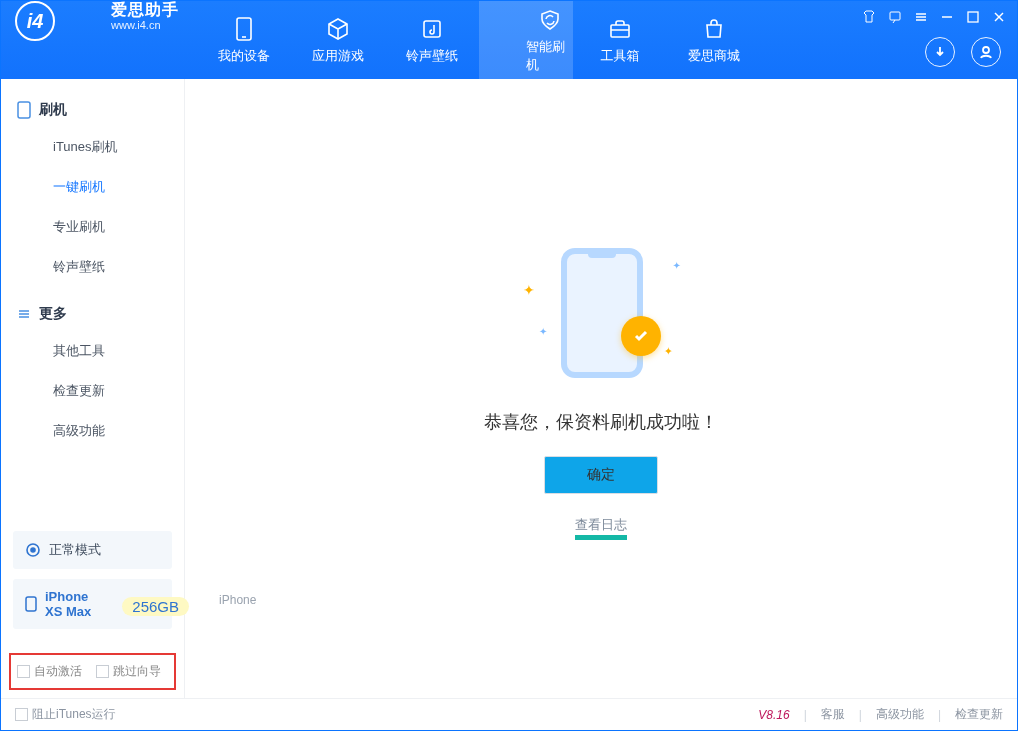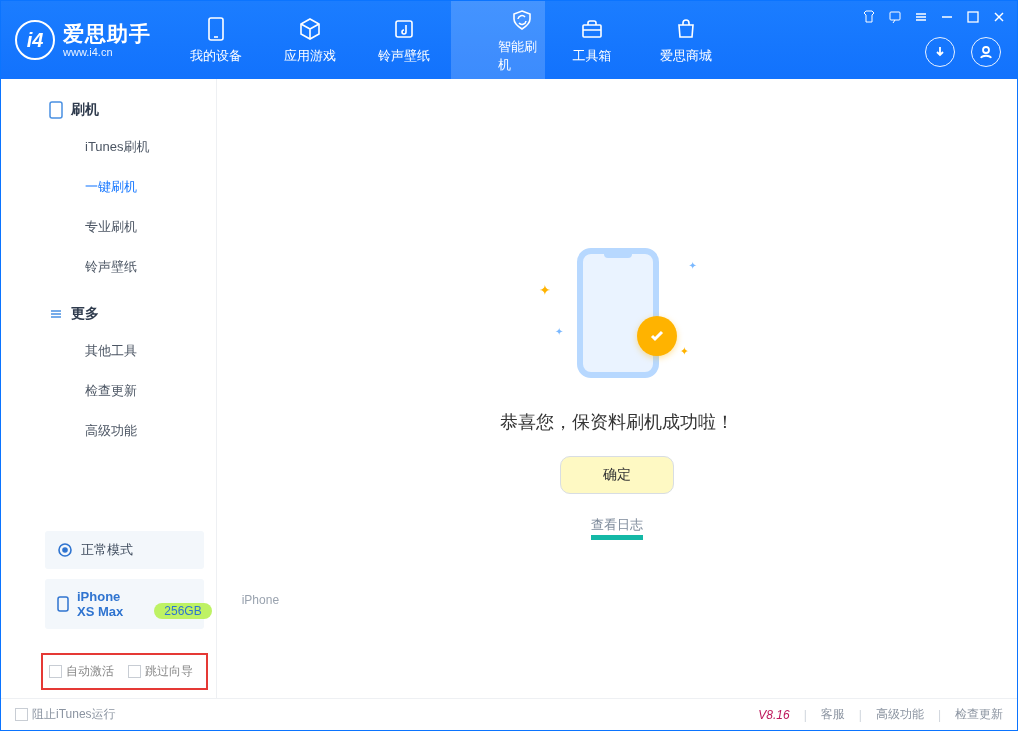--- a/index.html
+++ b/index.html
@@ -1,69 +1,69 @@
 <!DOCTYPE html>
 <html><head>
 <meta charset="utf-8">
 <style>
 * { margin: 0; padding: 0; box-sizing: border-box; font-family: "Microsoft YaHei", "PingFang SC", sans-serif; }
 body { background: #f5f5f5; display: flex; justify-content: center; align-items: center; height: 100vh; }
 .app-window { width: 1018px; height: 731px; background: #fff; border: 1px solid #0b74ff; display: flex; flex-direction: column; overflow: hidden; }
 
 
 .header { height: 78px; background: linear-gradient(to bottom, #1b7dff, #1272fd); display: flex; align-items: stretch; color: #fff; position: relative; }
-.logo-block { display: flex; align-items: center; padding: 0 18px 0 14px; }
+.logo-block { display: flex; align-items: flex-start; padding: 0 18px 0 14px; gap: 48px; }
 .logo-circle { width: 40px; height: 40px; border: 2.5px solid #fff; border-radius: 50%; display: flex; align-items: center; justify-content: center; margin-right: 8px; }
 .logo-circle span { font-weight: bold; font-size: 20px; font-style: italic; }
 .brand-text { line-height: 1.1; }
-.brand-title { font-size: 21px; font-weight: 600; letter-spacing: 1px; }
+.brand-title { font-size: 16px; font-weight: 600; letter-spacing: 1px; }
 .brand-sub { font-size: 11px; opacity: .9; }
 
 .tabs { display: flex; }
 .tab { width: 94px; display: flex; flex-direction: column; align-items: center; justify-content: center; font-size: 13px; cursor: pointer; gap: 5px; }
 .tab.active { background: rgba(255,255,255,.18); padding-left: 47px; }
 .tab .tab-icon { width: 26px; height: 26px; display: flex; align-items: center; justify-content: center; }
 .tab .tab-icon svg { stroke: #fff; fill: none; stroke-width: 1.6; }
 
 .header-right { position: absolute; right: 10px; top: 8px; display: flex; gap: 10px; align-items: center; }
 .win-btn { width: 16px; height: 16px; display: flex; align-items: center; justify-content: center; cursor: pointer; color: #fff; font-size: 14px; }
 .header-right-bottom { position: absolute; right: 16px; bottom: 12px; display: flex; gap: 16px; align-items: center; }
 .circle-btn { width: 30px; height: 30px; border: 1.6px solid rgba(255,255,255,.9); border-radius: 50%; display: flex; align-items: center; justify-content: center; cursor: pointer; }
 .circle-btn svg { stroke: #fff; fill: none; stroke-width: 1.8; }
 
 
-.body { flex: 1; display: flex; min-height: 0; padding-left: 32px; }
+.body { flex: 1; display: flex; min-height: 0; }
 .sidebar { width: 184px; border-right: 1px solid #eef0f3; display: flex; flex-direction: column; background: #fff; }
 .side-scroll { flex: 1; overflow-y: auto; padding-top: 14px; }
 .side-group-hd { display: flex; align-items: center; font-size: 14px; color: #2f3b4d; padding: 8px 16px; font-weight: 600; gap: 8px; }
 .side-group-hd svg { stroke: #4a90e2; }
 .side-item { font-size: 13px; color: #4b5563; padding: 11px 16px 11px 52px; cursor: pointer; }
 .side-item.active { color: #1677ff; }
 
 .device-panel { padding: 10px 12px; }
 .mode-row, .device-row { background: #f3f7fb; border-radius: 3px; padding: 10px 12px; margin-bottom: 10px; font-size: 13px; color: #3d4a5c; display: flex; align-items: center; gap: 8px; }
 .device-row { flex-direction: row; align-items: flex-start; }
 .device-row .dev-line1 { display: flex; align-items: center; gap: 8px; font-weight: 600; color: #2f74d0; }
-.storage-badge { margin-top: 14px; margin-left: 22px; background: #bef264; color: #2f74d0; border-radius: 11px; padding: 1px 10px; font-size: 12px; }
+.storage-badge { margin-top: 8px; margin-left: 22px; background: #fef9c3; color: #2f74d0; border-radius: 11px; padding: 1px 10px; font-size: 15px; }
 .dev-type { margin-left: 22px; margin-top: 4px; font-size: 12px; color: #9aa3af; }
 .mode-icon, .dev-icon { width: 16px; height: 16px; display: flex; align-items: center; justify-content: center; }
 
 .red-box { margin: 4px 8px 8px 8px; border: 2px solid #e53935; padding: 8px 6px; display: flex; gap: 14px; font-size: 12px; color: #888; }
 .cb { width: 13px; height: 13px; border: 1px solid #c8cdd4; display: inline-block; vertical-align: middle; margin-right: 4px; background: #fff; }
 
 .main { flex: 1; display: flex; flex-direction: column; align-items: center; justify-content: center; gap: 22px; color: #4b5563; }
 .illus { width: 220px; height: 150px; position: relative; }
 .sparkle { position: absolute; font-size: 14px; }
 .phone { position: absolute; left: 70px; top: 10px; width: 82px; height: 130px; border: 6px solid #b7d8ff; border-radius: 14px; background: #eaf3ff; }
 .phone::before { content: ""; position: absolute; top: -2px; left: 50%; transform: translateX(-50%); width: 28px; height: 6px; background: #b7d8ff; border-radius: 0 0 4px 4px; }
 .check-badge { position: absolute; right: 50px; top: 78px; width: 40px; height: 40px; background: #ffb300; border-radius: 50%; display: flex; align-items: center; justify-content: center; box-shadow: 0 2px 6px rgba(255,179,0,.4); }
 .check-badge svg { stroke: #fff; stroke-width: 3; fill: none; }
 
 .success-text { font-size: 18px; color: #333; }
-.ok-btn { border: 1px solid #d8dde3; background: #fef9c3; padding: 9px 42px; font-size: 14px; color: #333; cursor: pointer; border-radius: 10px; }
+.ok-btn { border: 1px solid #d8dde3; background: #0ea5e9; padding: 9px 42px; font-size: 14px; color: #333; cursor: pointer; border-radius: 2px; }
 .log-link { font-size: 13px; color: #7d8a9a; cursor: pointer; border-bottom: 5px solid #14b8a6; padding-bottom: 1px; }
 
 
 .footer { height: 32px; border-top: 1px solid #eef0f3; display: flex; align-items: center; font-size: 12px; color: #8b94a1; padding: 8px 14px; }
 .footer .left { display: flex; align-items: center; gap: 6px; }
 .footer .right { margin-left: auto; display: flex; align-items: center; gap: 14px; }
 .footer .ver { color: #be185d; font-style: italic; }
 .footer .divider { color: #d0d6dd; }
 .footer .flink { cursor: pointer; }
 </style>

